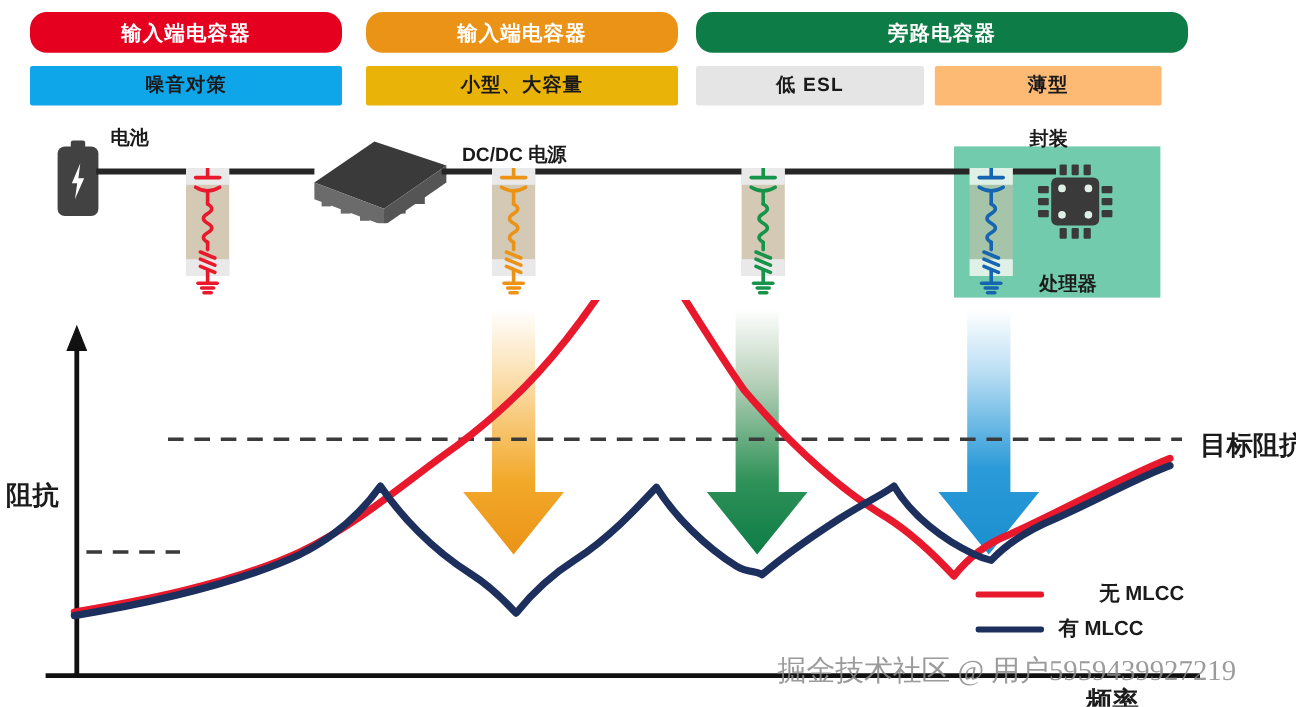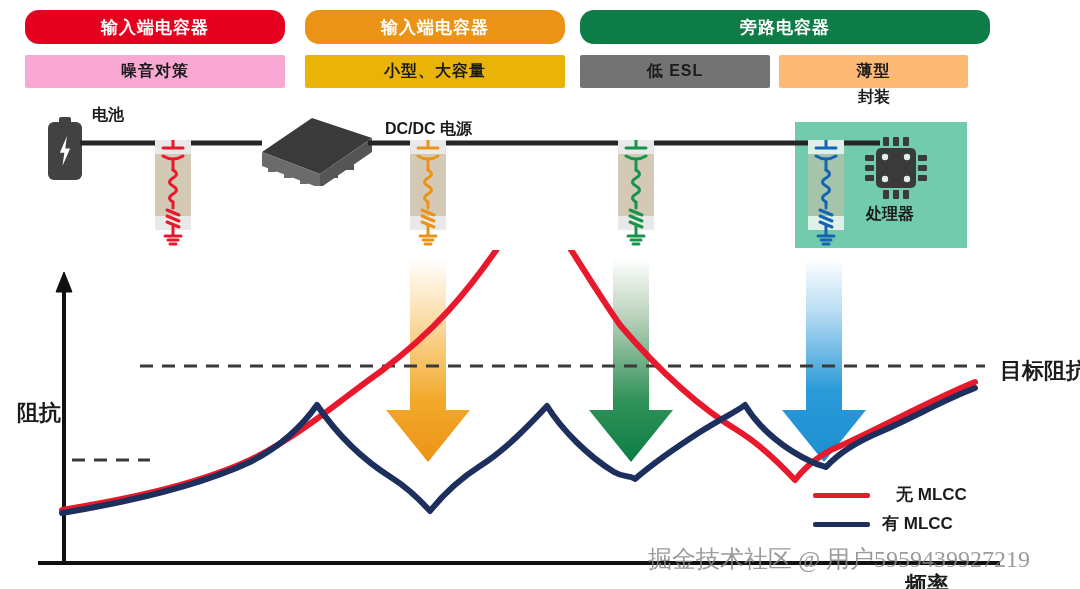--- a/index.html
+++ b/index.html
@@ -33,27 +33,27 @@
   .watermark{position:absolute;font-size:24px;color:#8a8a8a;white-space:nowrap;
              font-family:"Liberation Serif","DejaVu Serif",serif;opacity:.85;}
 </style>
 </head>
 <body>
 
 <div class="stage">
 
   <div>
     <div class="barTop" style="left:25px;top:10px;width:260px;background:#e60020">输入端电容器</div>
-    <div class="barSub" style="left:25px;top:55px;width:260px;background:#f9a8d4">噪音对策</div>
+    <div class="barSub" style="left:25px;top:55px;width:260px;background:#0ea5e9">噪音对策</div>
 
     <div class="barTop" style="left:305px;top:10px;width:260px;background:#eb9317">输入端电容器</div>
     <div class="barSub" style="left:305px;top:55px;width:260px;background:#eab308">小型、大容量</div>
 
     <div class="barTop" style="left:580px;top:10px;width:410px;background:#0e7c47">旁路电容器</div>
-    <div class="barSub" style="left:580px;top:55px;width:190px;background:#737373">低 ESL</div>
+    <div class="barSub" style="left:580px;top:55px;width:190px;background:#e5e5e5">低 ESL</div>
     <div class="barSub" style="left:779px;top:55px;width:189px;background:#fdba74">薄型</div>
   </div>
 
   <div class="railwrap">
 
     <div class="pkgbox" style="left:795px;top:122px;width:172px;height:126px;"></div>
 
     <div class="battery" style="left:48px;top:122px;">
       <div class="bolt"></div>
     </div>
@@ -177,22 +177,22 @@
       <g fill="#dff0e7">
         <circle cx="23" cy="23" r="3.2"></circle>
           <circle cx="45" cy="23" r="3.2"></circle>
         <circle cx="23" cy="45" r="3.2"></circle>
           <circle cx="45" cy="45" r="3.2"></circle>
       </g>
     </svg>
 
     <div class="lbl" style="left:92px;top:105px;">电池</div>
     <div class="lbl" style="left:385px;top:119px;">DC/DC 电源</div>
-    <div class="lbl" style="left:858px;top:87px;">封装</div>
-    <div class="lbl" style="left:866px;top:204px;">处理器</div>
+    <div class="lbl" style="left:858px;top:106px;">封装</div>
+    <div class="lbl" style="left:866px;top:227px;">处理器</div>
   </div>
 
   <div class="chart">
     <svg width="1080" height="339" style="position:absolute;left:0;top:0;">
 
       <defs>
         <linearGradient id="gradOrange" x1="0" y1="0" x2="0" y2="1">
           <stop offset="0%" stop-color="#ffffff"></stop>
           <stop offset="28%" stop-color="#fbdfae"></stop>
           <stop offset="70%" stop-color="#f2a92a"></stop>
@@ -239,27 +239,27 @@
 
       <path d="M62 263 C 110 255, 190 240, 250 212 C 282 196, 302 176, 317 155
            C 334 180, 360 208, 392 228 C 408 238, 420 250, 430 261
            C 442 246, 458 230, 480 216 C 508 198, 532 172, 547 156
            C 562 180, 588 206, 614 222 C 624 228, 630 225, 635 229
            C 650 216, 672 200, 700 182 C 722 168, 736 162, 745 155
            C 760 180, 786 200, 812 212 C 820 216, 824 216, 826 217
            C 838 204, 856 192, 880 182 C 916 166, 948 148, 975 138" fill="none" stroke="#1d2f5c" stroke-width="6" stroke-linecap="round" stroke-linejoin="round"></path>
     </svg>
 
-    <div class="axisLabel" style="left:17px;top:148px;">阻抗</div>
+    <div class="axisLabel" style="left:5px;top:148px;">阻抗</div>
     <div class="axisLabel" style="left:905px;top:320px;">频率</div>
     <div class="axisLabel" style="left:1000px;top:106px;">目标阻抗</div>
 
     <div>
       <div class="legendSwatch" style="left:813px;top:243px;width:57px;background:#e8192c;"></div>
-      <div class="legendText" style="left:896px;top:233px;">无 MLCC</div>
+      <div class="legendText" style="left:916px;top:233px;">无 MLCC</div>
 
       <div class="legendSwatch" style="left:813px;top:272px;width:57px;background:#1d2f5c;"></div>
       <div class="legendText" style="left:882px;top:262px;">有 MLCC</div>
     </div>
   </div>
 
   <div class="watermark" style="left:648px;top:543px;">掘金技术社区 @ 用户5959439927219</div>
 
 </div>
 

